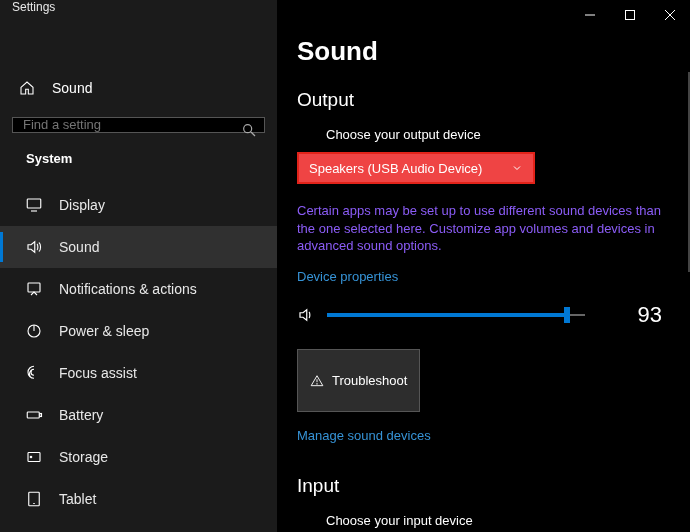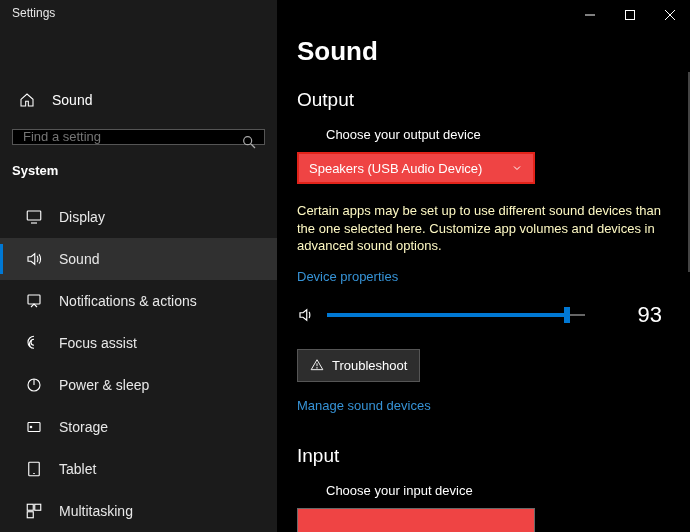--- a/index.html
+++ b/index.html
@@ -5,45 +5,45 @@
   * { box-sizing: border-box; margin: 0; padding: 0; }
   html, body { width: 690px; height: 532px; overflow: hidden; background: #000; font-family: "Segoe UI", Arial, sans-serif; color: #fff; }
   .wrap { display: flex; width: 690px; height: 532px; }
   .sidebar { width: 277px; background: #1b1b1b; display: flex; flex-direction: column; gap: 43px; }
   .titlebar { display:flex; align-items:center; height:30px; padding-left:12px; font-size:12px; color:#e8e8e8; }
   .sidebar-inner { padding: 8px 0 0 0; }
   .home-row { display:flex; align-items:center; gap:16px; padding: 14px 18px; font-size:14px; }
   .search { margin: 4px 12px 18px 12px; position:relative; }
   .search input { width:100%; height:16px; background:#000; border:1px solid #555; color:#ccc; padding:0 48px 0 10px; font-size:13px; }
   .search .sicon { position:absolute; right:8px; top:7px; color:#aaa; }
-  .cat { padding: 0 12px 18px 12px; font-size:13px; font-weight:600; }
+  .cat { padding: 0 12px 18px 26px; font-size:13px; font-weight:600; }
   .nav { display:flex; flex-direction:column; }
   .nav-item { display:flex; align-items:center; gap:16px; padding: 12px 25px; font-size:14px; color:#e8e8e8; cursor:pointer; position:relative; }
   .nav-item.selected { background:#303030; }
   .nav-item.selected::before { content:""; position:absolute; left:0; top:6px; bottom:6px; width:3px; background:#0078d4; }
   .nav-icon { width:18px; height:18px; display:flex; align-items:center; justify-content:center; color:#fff; }
   .main { flex:1; background:#000; display:flex; flex-direction:column; position:relative; }
   .winbtns { position:absolute; top:0; right:0; display:flex; }
   .winbtn { width:40px; height:30px; display:flex; align-items:center; justify-content:center; color:#eee; }
   .content { padding: 36px 20px 0 20px; overflow:hidden; }
   .h1 { font-size:26px; font-weight:600; margin-bottom:22px; }
   .h2 { font-size:19px; font-weight:400; margin-bottom:16px; }
   .label { font-size:13px; margin-bottom:10px;margin-left:29px; }
   .select { width:238px; height:32px; background:#ef4444; border:1px solid #696969; display:flex; align-items:center; justify-content:space-between; padding:0 10px; font-size:13px; margin-bottom:18px;}
   .select.highlight { border:2px solid #e2231a; }
-  .desc { font-size:13px; color:#fef9c3; line-height:1.35; margin-bottom:12px; max-width:370px;}
+  .desc { font-size:13px; color:#8b5cf6; line-height:1.35; margin-bottom:12px; max-width:370px;}
   .link { color:#3693d6; font-size:13px; margin-bottom:18px; display:inline-block;text-align:center; }
   .slider-row { display:flex; align-items:center; gap:12px; margin-bottom:21px; }
   .vol-icon { width:18px; display:flex; align-items:center; }
   .slider { position:relative; width:258px; height:16px; }
   .track { position:absolute; top:7px; left:0; right:0; height:2px; background:#666; }
   .fill { position:absolute; top:6px; left:0; height:4px; background:#0078d4; }
   .thumb { position:absolute; top:0; width:6px; height:16px; background:#0078d4; }
   .volval { margin-left:auto; font-size:22px; font-weight:400; color:#fff; padding-right:8px;}
-  .btn { display:inline-flex; align-items:flex-start; gap:8px; background:#2d2d2d; border:1px solid #555; padding:8px 12px; font-size:13px; color:#fff; margin-bottom:14px;}
+  .btn { display:inline-flex; align-items:flex-end; gap:8px; background:#2d2d2d; border:1px solid #555; padding:23px 12px; font-size:13px; color:#fff; margin-bottom:14px;}
   .mt { margin-top: 6px; }
   .scroll-thumb { position:absolute; right:0; top:72px; width:2px; height:200px; background:#444;}
   svg { display:block; }
 </style>
 </head>
 <body>
 
 <div class="wrap">
   <div class="sidebar">
     <div class="titlebar">Settings</div>
@@ -91,33 +91,42 @@
               <svg width="18" height="18" viewBox="0 0 24 24" fill="none" stroke="#fff" stroke-width="1.5">
                 <rect x="4" y="4" width="16" height="12" rx="1"></rect>
                 <path d="M8 20l4-4 4 4"></path>
               </svg>
             </span>
           <span>Notifications &amp; actions</span>
         </div>
         <div class="nav-item">
           <span class="nav-icon">
               <svg width="18" height="18" viewBox="0 0 24 24" fill="none" stroke="#fff" stroke-width="1.5">
-                <path d="M12 3a8 8 0 0 0 0 16 6 6 0 0 1 0-12 4 4 0 0 0 0 8"></path>
-              </svg>
-            </span>
-          <span>Focus assist</span>
-        </div>
-        <div class="nav-item">
-          <span class="nav-icon">
-              <svg width="18" height="18" viewBox="0 0 24 24" fill="none" stroke="#fff" stroke-width="1.5">
                 <circle cx="12" cy="12" r="8"></circle>
                 <line x1="12" y1="4" x2="12" y2="12"></line>
               </svg>
             </span>
           <span>Power &amp; sleep</span>
+        </div>
+        <div class="nav-item">
+          <span class="nav-icon">
+              <svg width="18" height="18" viewBox="0 0 24 24" fill="none" stroke="#fff" stroke-width="1.5">
+                <path d="M12 3a8 8 0 0 0 0 16 6 6 0 0 1 0-12 4 4 0 0 0 0 8"></path>
+              </svg>
+            </span>
+          <span>Focus assist</span>
+        </div>
+        <div class="nav-item">
+          <span class="nav-icon">
+              <svg width="18" height="18" viewBox="0 0 24 24" fill="none" stroke="#fff" stroke-width="1.5">
+                <rect x="3" y="8" width="16" height="8" rx="1"></rect>
+                <rect x="20" y="10" width="2" height="4"></rect>
+              </svg>
+            </span>
+          <span>Battery</span>
         </div>
         <div class="nav-item">
           <span class="nav-icon">
               <svg width="18" height="18" viewBox="0 0 24 24" fill="none" stroke="#fff" stroke-width="1.5">
                 <rect x="4" y="6" width="16" height="12" rx="1"></rect>
                 <circle cx="8" cy="12" r="1"></circle>
               </svg>
             </span>
           <span>Storage</span>
         </div>

